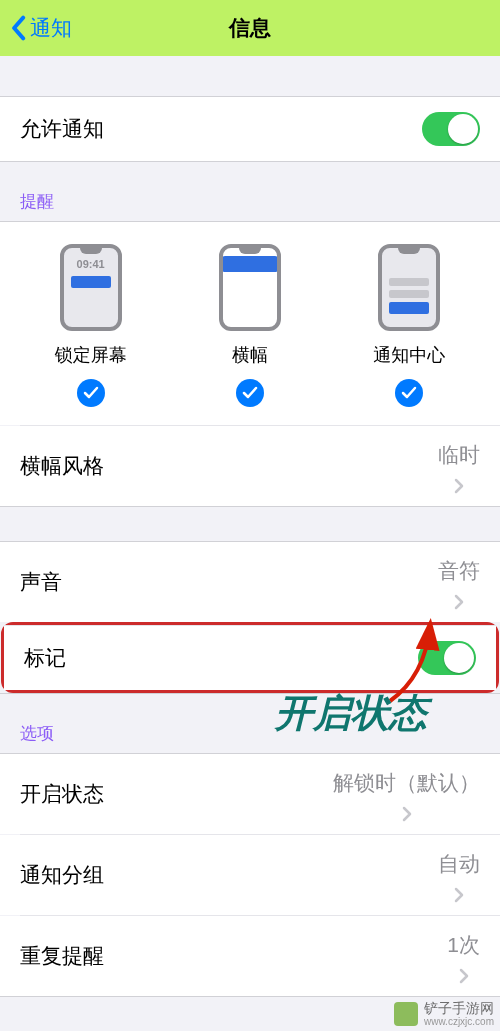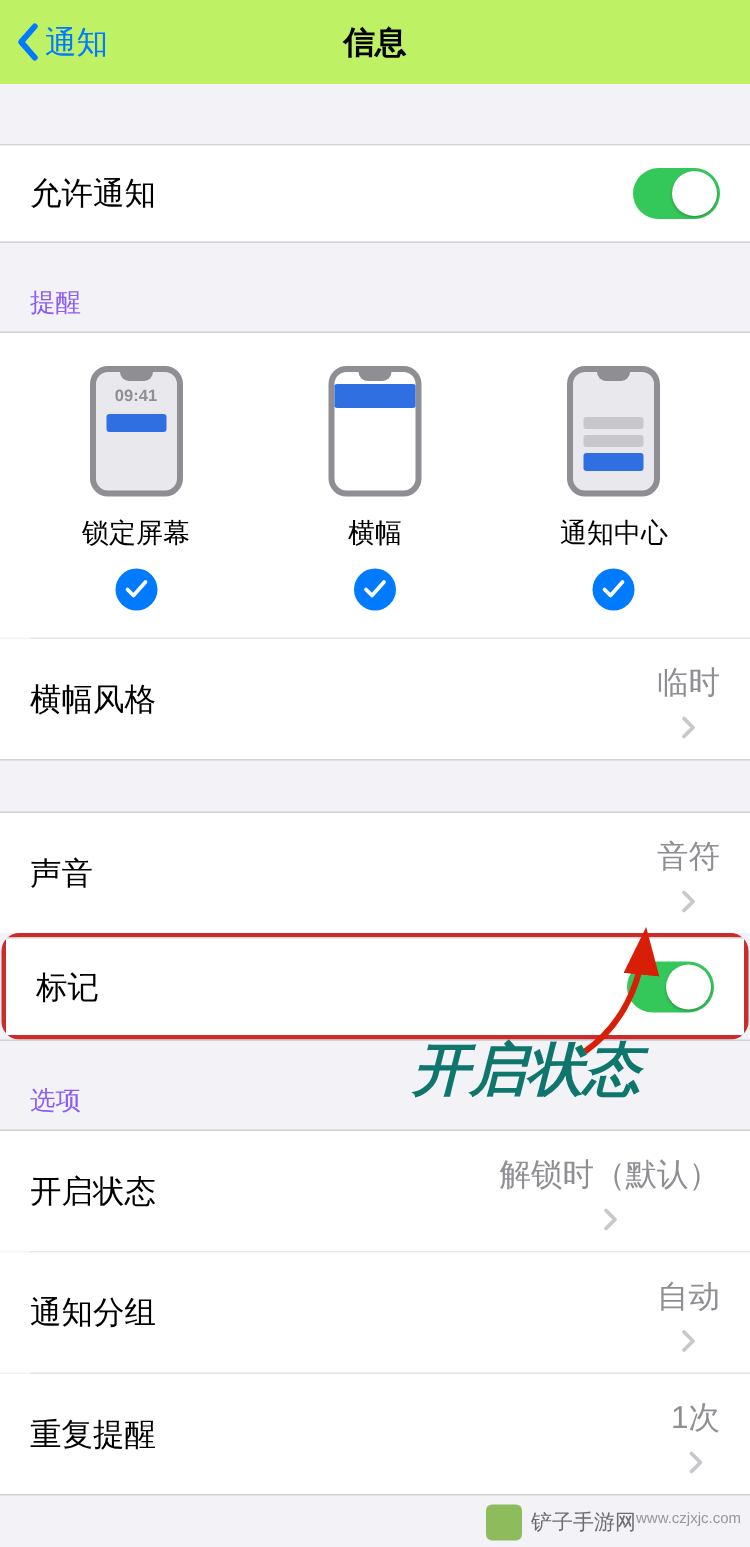--- a/index.html
+++ b/index.html
@@ -177,21 +177,21 @@
     display: flex;
     align-items: center;
     gap: 6px;
     opacity: 0.85;
   }
   .wm-icon {
     width: 24px; height: 24px;
     background: #7cb342;
     border-radius: 4px;
   }
-  .wm-text { font-size: 14px; color: #555; display:flex; flex-direction:row; line-height:1.1;}
+  .wm-text { font-size: 14px; color: #555; display:flex; flex-direction:column; line-height:1.1;}
   .wm-text small { font-size: 10px; color:#888;}
   .hr-full { height: 1px; background: #d1d1d6; }
 </style>
 </head>
 <body>
 
 <div class="header">
   <div class="back">
     <svg viewBox="0 0 12 20">
         <path d="M10 2 L3 10 L10 18" stroke="#007aff" stroke-width="3" fill="none" stroke-linecap="round" stroke-linejoin="round"></path>

